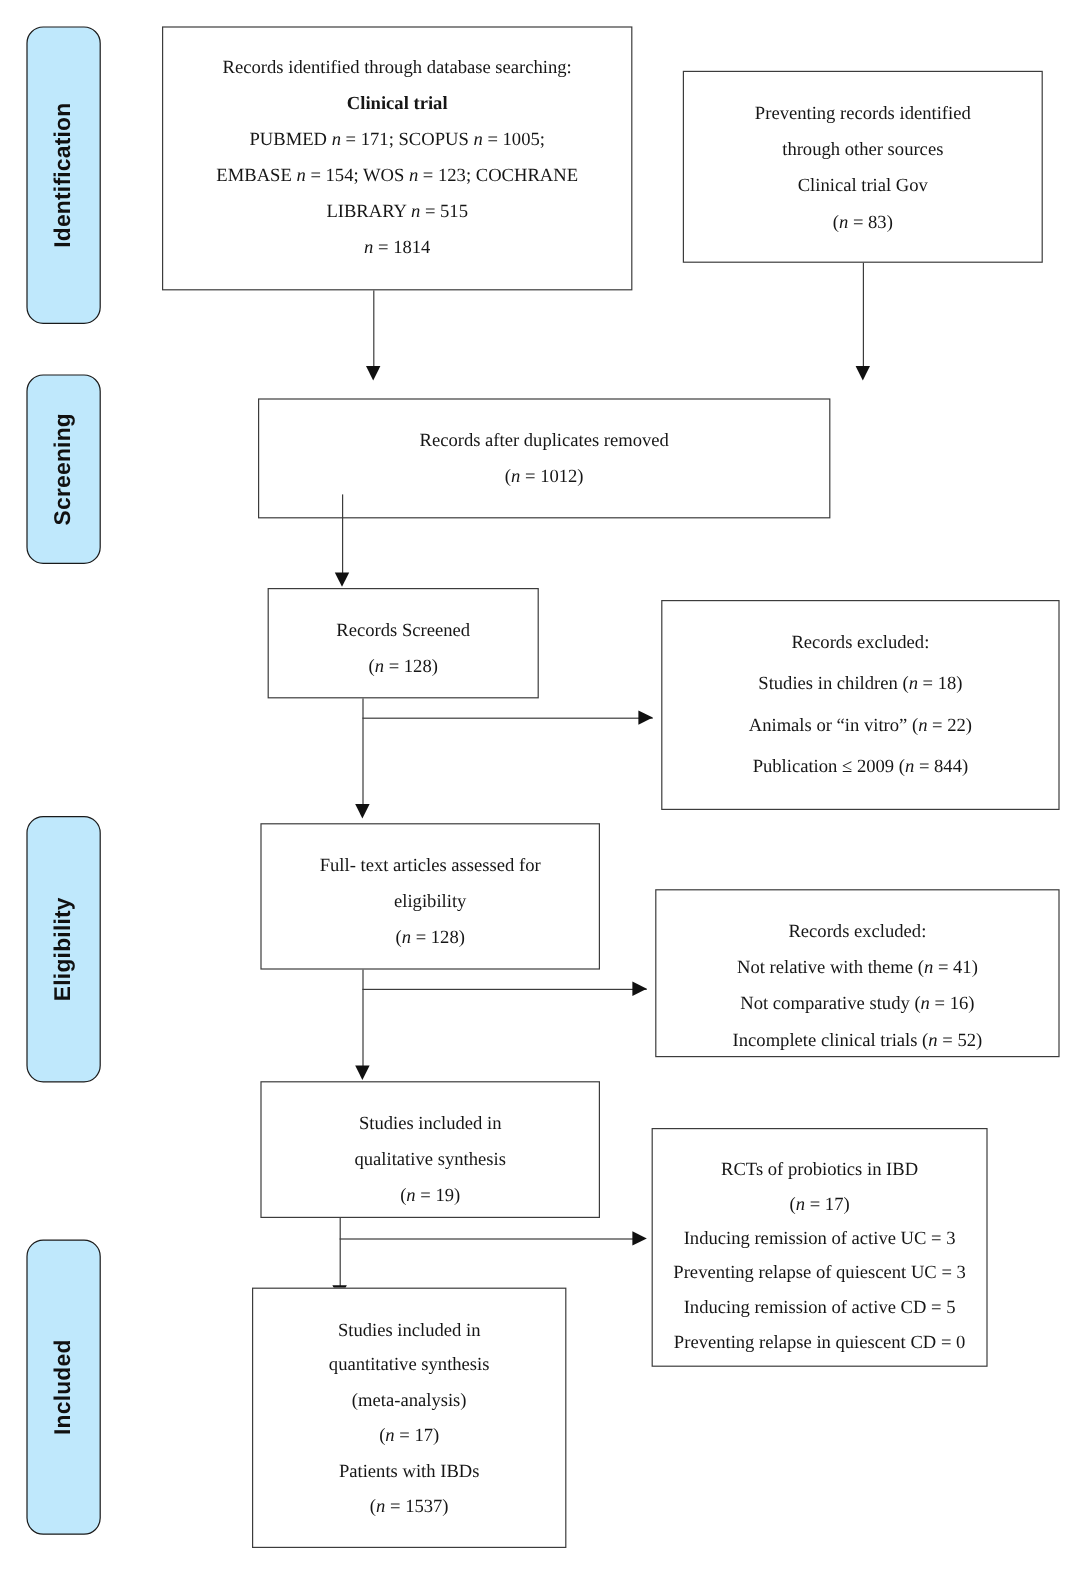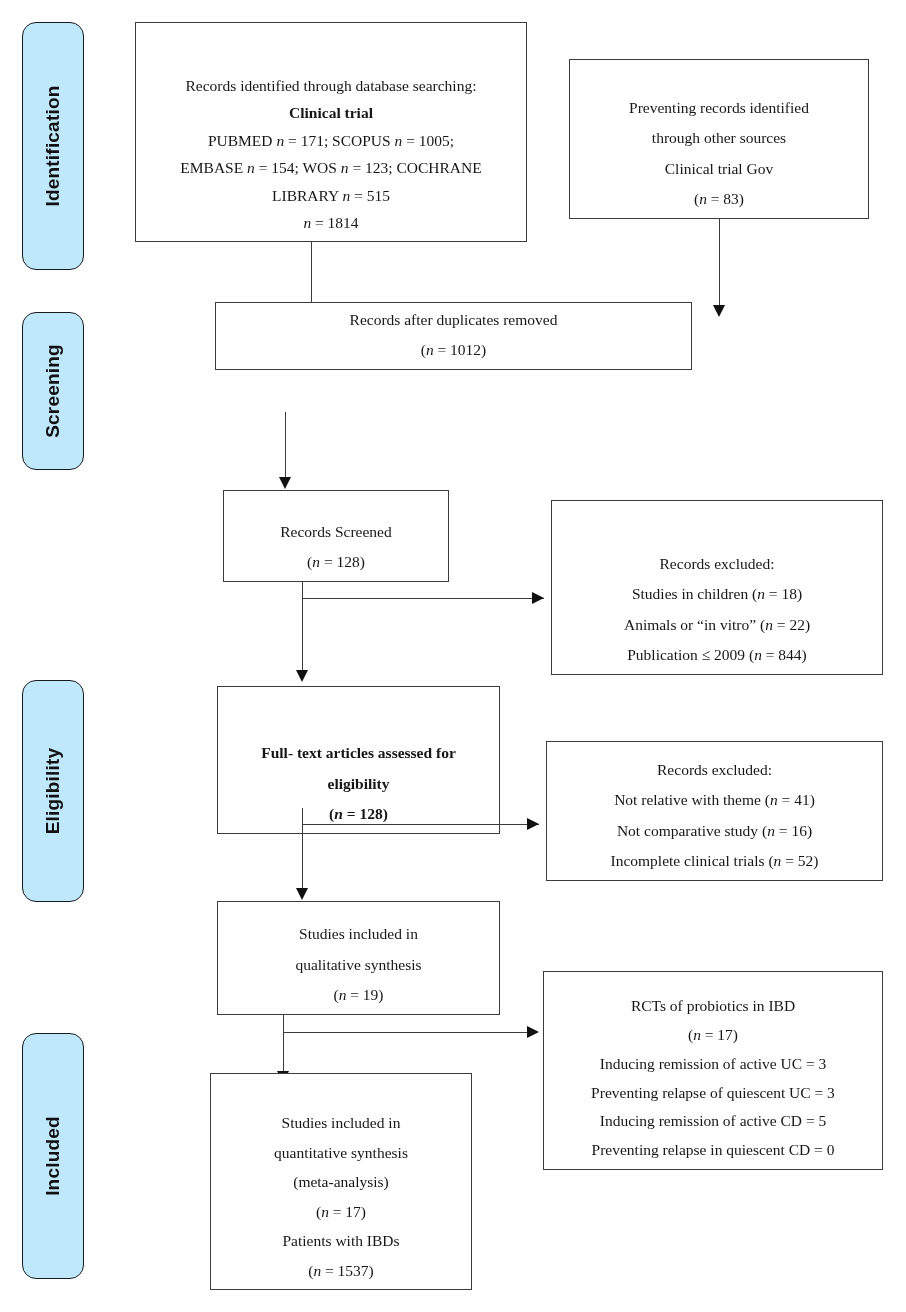--- a/index.html
+++ b/index.html
@@ -39,26 +39,26 @@
 
   
   .box {
     position: absolute;
     box-sizing: border-box;
     background: #ffffff;
     border: 1px solid #3c3c3c;
     display: flex;
     flex-direction: column;
     align-items: center;
-    justify-content: flex-end;
+    justify-content: space-between;
     text-align: center;
     color: #161616;
     font-size: 15.5px;
     line-height: 1.95;
-    padding: 4px 8px;
+    padding: 20px 8px;
   }
   .box .ln { white-space: nowrap; }
   .bold { font-weight: bold; }
   .it { font-style: italic; }
 
   
   .vline {
     position: absolute;
     width: 1px;
     background: #3c3c3c;
@@ -119,21 +119,21 @@
     <span class="ln">Clinical trial Gov</span>
     <span class="ln">(<span class="it">n</span> = 83)</span>
   </div>
 
   <div class="vline" style="left:311px; top:242px; height:66px;"></div>
   <div class="arrow-down" style="left:305px; top:305px;"></div>
 
   <div class="vline" style="left:719px; top:219px; height:89px;"></div>
   <div class="arrow-down" style="left:713px; top:305px;"></div>
 
-  <div class="box" style="left:215px; top:302px; width:477px; height:68px;">
+  <div class="box" style="left:215px; top:332px; width:477px; height:100px;">
     <span class="ln">Records after duplicates removed</span>
     <span class="ln">(<span class="it">n</span> = 1012)</span>
   </div>
 
   <div class="vline" style="left:285px; top:412px; height:66px;"></div>
   <div class="arrow-down" style="left:279px; top:477px;"></div>
 
   <div class="box" style="left:223px; top:490px; width:226px; height:92px;">
     <span class="ln">Records Screened</span>
     <span class="ln">(<span class="it">n</span> = 128)</span>
@@ -144,21 +144,21 @@
   <div class="hline" style="left:302px; top:598px; width:242px;"></div>
   <div class="arrow-right" style="left:532px; top:592px;"></div>
 
   <div class="box" style="left:551px; top:500px; width:332px; height:175px;">
     <span class="ln">Records excluded:</span>
     <span class="ln">Studies in children (<span class="it">n</span> = 18)</span>
     <span class="ln">Animals or “in vitro” (<span class="it">n</span> = 22)</span>
     <span class="ln">Publication ≤ 2009 (<span class="it">n</span> = 844)</span>
   </div>
 
-  <div class="box" style="left:217px; top:686px; width:283px; height:148px;font-weight:bold;">
+  <div class="box" style="left:217px; top:686px; width:283px; height:122px;">
     <span class="ln">Full- text articles assessed for</span>
     <span class="ln">eligibility</span>
     <span class="ln">(<span class="it">n</span> = 128)</span>
   </div>
 
   <div class="vline" style="left:302px; top:808px; height:82px;"></div>
   <div class="arrow-down" style="left:296px; top:888px;"></div>
   <div class="hline" style="left:302px; top:824px; width:237px;"></div>
   <div class="arrow-right" style="left:527px; top:818px;"></div>
 
@@ -173,21 +173,21 @@
     <span class="ln">Studies included in</span>
     <span class="ln">qualitative synthesis</span>
     <span class="ln">(<span class="it">n</span> = 19)</span>
   </div>
 
   <div class="vline" style="left:283px; top:1015px; height:60px;"></div>
   <div class="arrow-down" style="left:277px; top:1071px;"></div>
   <div class="hline" style="left:283px; top:1032px; width:250px;"></div>
   <div class="arrow-right" style="left:527px; top:1026px;"></div>
 
-  <div class="box" style="left:543px; top:971px; width:340px; height:199px; line-height:1.86;">
+  <div class="box" style="left:543px; top:940px; width:280px; height:199px; line-height:1.86;">
     <span class="ln">RCTs of probiotics in IBD</span>
     <span class="ln">(<span class="it">n</span> = 17)</span>
     <span class="ln">Inducing remission of active UC = 3</span>
     <span class="ln">Preventing relapse of quiescent UC = 3</span>
     <span class="ln">Inducing remission of active CD = 5</span>
     <span class="ln">Preventing relapse in quiescent CD = 0</span>
   </div>
 
   <div class="box" style="left:210px; top:1073px; width:262px; height:217px; line-height:1.9;">
     <span class="ln">Studies included in</span>

